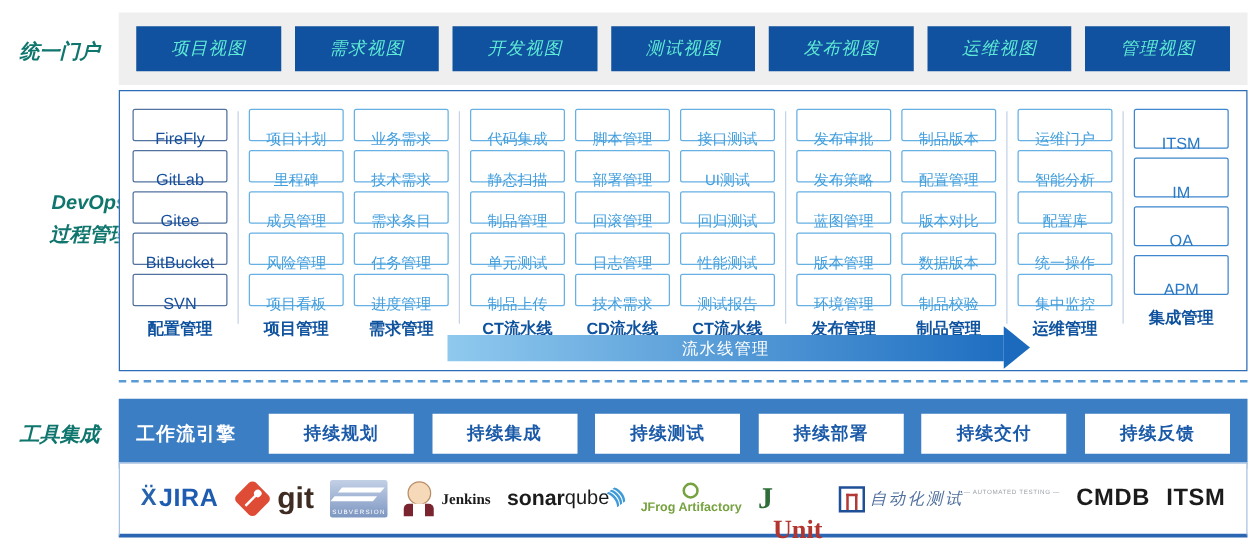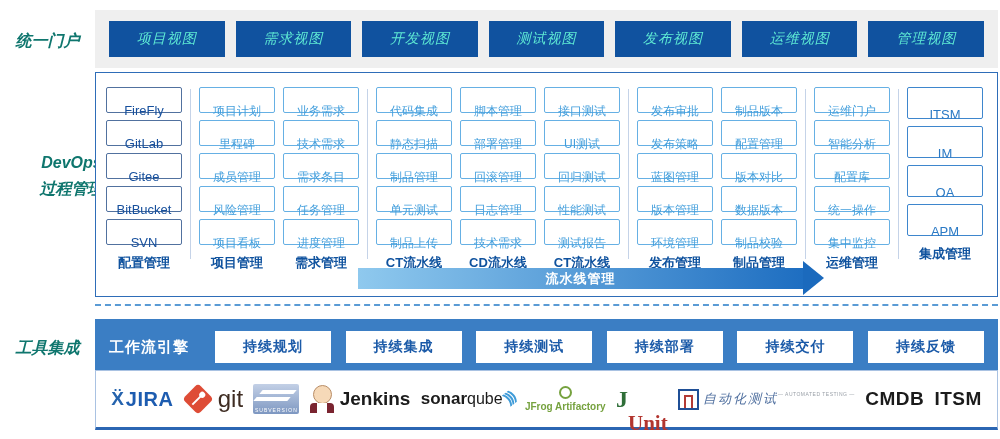--- a/index.html
+++ b/index.html
@@ -31,21 +31,21 @@
     text-align:center; white-space:nowrap; border-radius:2px; }
   .kind-tools .pill { border-color:#51719f; color:#164f9c; font-size:13px; }
   .kind-integration .pill { height:32px; line-height:30px; border-color:#3e86cd; color:#2b7ac5; font-size:13px; margin-bottom:7px; }
   .col-label { font-size:13px; font-weight:bold; color:#0f529e; margin-top:2px; white-space:nowrap; }
 
   
   .pipeline-arrow { position:absolute; left:262px; bottom:7px; width:445px; height:21px;
     background:linear-gradient(90deg,#8fc9ee,#1e6ec1); display:flex; align-items:center; justify-content:center; }
   .pipeline-arrow::after { content:''; position:absolute; right:-21px; top:-7px;
     border-left:21px solid #1b6abd; border-top:17.5px solid transparent; border-bottom:17.5px solid transparent; }
-  .pipeline-arrow span { color:#fff; font-size:13px; font-weight:bold; letter-spacing:1px; }
+  .pipeline-arrow span { color:#fff; font-size:13px; font-weight:normal; letter-spacing:1px; }
 
   .dashed-sep { position:absolute; left:95px; top:304px; width:903px; border-top:2px dashed #5a9bd5; }
 
   
   .workflow-bar { position:absolute; left:95px; top:319px; width:903px; height:56px;
     background:#3b7ec4; display:flex; align-items:center; padding:0 14px; }
   .engine-label { color:#fff; font-size:15px; font-weight:bold; letter-spacing:1px; width:96px; }
   .stages { flex:1; display:flex; justify-content:space-between; margin-left:10px;text-align:center; }
   .stage-btn { width:116px; height:32px; background:#fff; color:#1b5aa8; font-size:14px; font-weight:bold;
     display:flex; align-items:center; justify-content:center; letter-spacing:1px; cursor:default; }
@@ -56,36 +56,36 @@
     display:flex; align-items:center; justify-content:space-around; padding:0 10px; }
   .logo { display:flex; align-items:center; }
 
   .jira-mark { font-size:19px; font-weight:bold; color:#2563ad; margin-right:2px; }
   .jira-text { font-size:20px; font-weight:800; color:#1d5cb0; letter-spacing:0.5px; }
 
   .git-icon { width:22px; height:22px; background:#de4c36; transform:rotate(45deg); border-radius:4px;
     position:relative; margin:0 9px 0 3px; }
   .git-icon::before { content:''; position:absolute; left:10px; top:3px; width:2px; height:16px; background:#fff; }
   .git-icon::after { content:''; position:absolute; left:8px; top:2px; width:6px; height:6px; border-radius:50%; background:#fff; }
-  .git-text { font-size:24px; font-weight:normal; color:#3e2c22; }
+  .git-text { font-size:24px; font-weight:bold; color:#3e2c22; }
 
   .svn-icon { width:46px; height:30px; background:linear-gradient(180deg,#c3d0e6,#7d97c1);
     border-radius:2px; position:relative; overflow:hidden; }
   .svn-icon::before, .svn-icon::after { content:''; position:absolute; background:#fff; width:34px; height:4px; transform:skew(-40deg); }
   .svn-icon::before { top:6px; left:8px; }
   .svn-icon::after { top:13px; left:2px; }
   .svn-label { position:absolute; bottom:1px; left:0; width:100%; text-align:center;
     font-size:5px; color:#fff; letter-spacing:1px; }
 
   .jenkins-icon { width:24px; height:28px; position:relative; margin-right:6px; }
   .jenkins-icon::before { content:''; position:absolute; top:0; left:3px; width:17px; height:17px;
     border-radius:50%; background:#f6d9b8; border:1px solid #b98d66; }
   .jenkins-icon::after { content:''; position:absolute; bottom:0; left:0; width:24px; height:10px;
     border-radius:4px 4px 0 0; background:linear-gradient(90deg,#7a2430 30%,#fff 30% 70%,#7a2430 70%); }
-  .jenkins-text { font-size:19px; font-weight:bold; color:#1b1b1b; font-family:Liberation Sans, sans-serif; }
+  .jenkins-text { font-size:12px; font-weight:bold; color:#1b1b1b; font-family:Liberation Serif, serif; }
 
   .sonar-bold { font-size:17px; font-weight:800; color:#1b1b1b; }
   .sonar-light { font-size:16px; color:#1b1b1b; }
   .sonar-waves { display:inline-block; transform:rotate(-38deg) translateY(-3px); color:#3f9bd8;
     font-weight:bold; font-size:15px; letter-spacing:-2px; margin-left:3px; }
 
   .jfrog { flex-direction:column; justify-content:center; }
   .jfrog-circle { width:13px; height:13px; border:2px solid #76a23f; border-radius:50%; margin-bottom:2px; }
   .jfrog-text { font-size:10px; font-weight:bold; color:#76a23f; }
 

